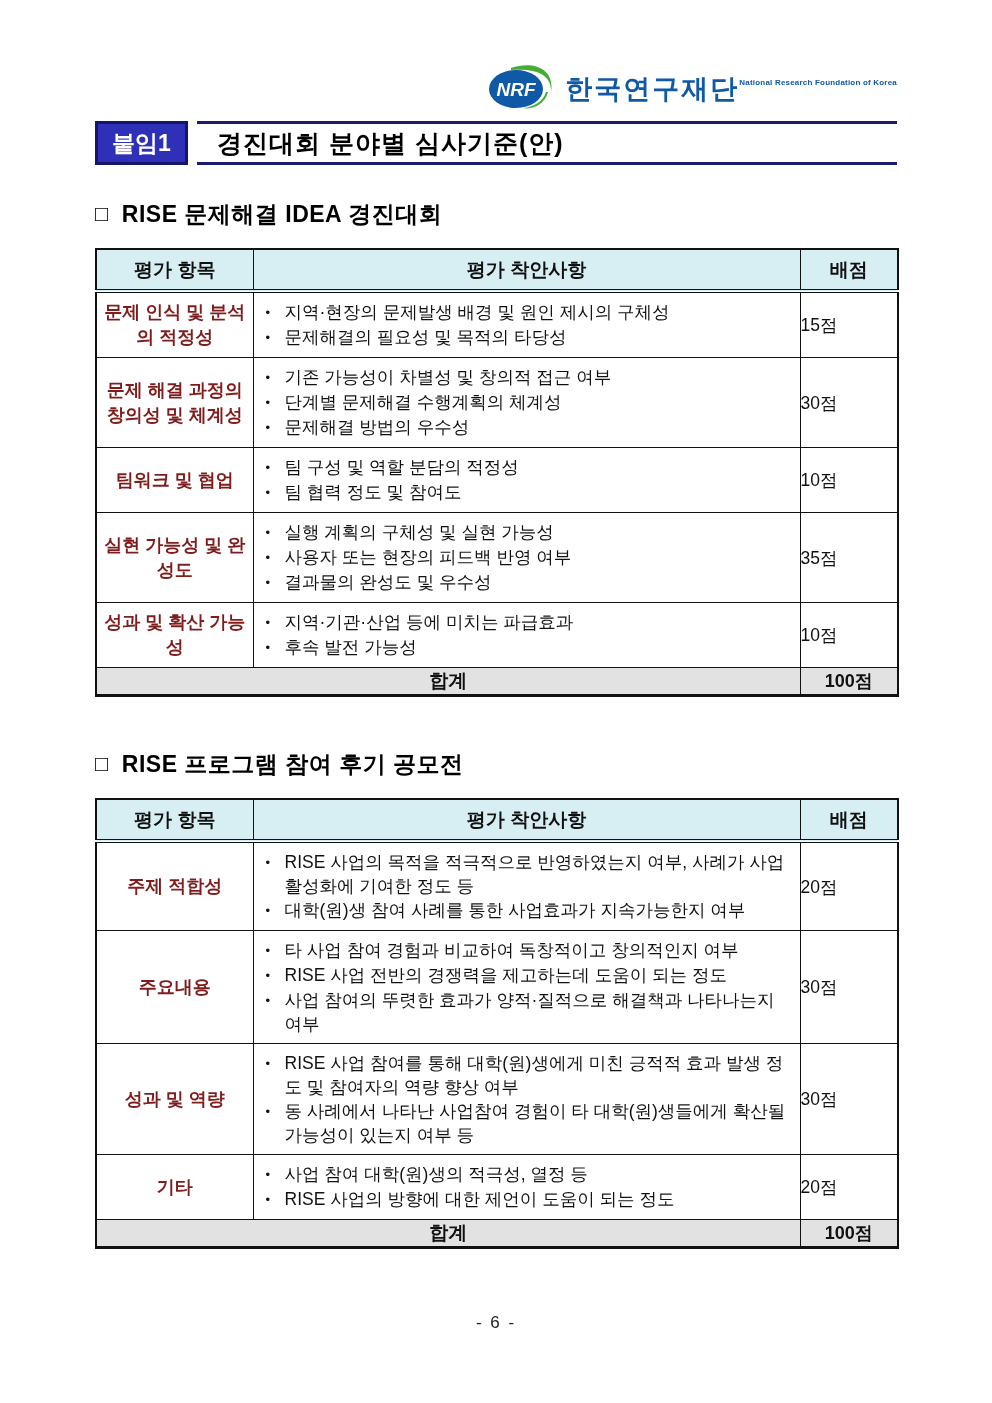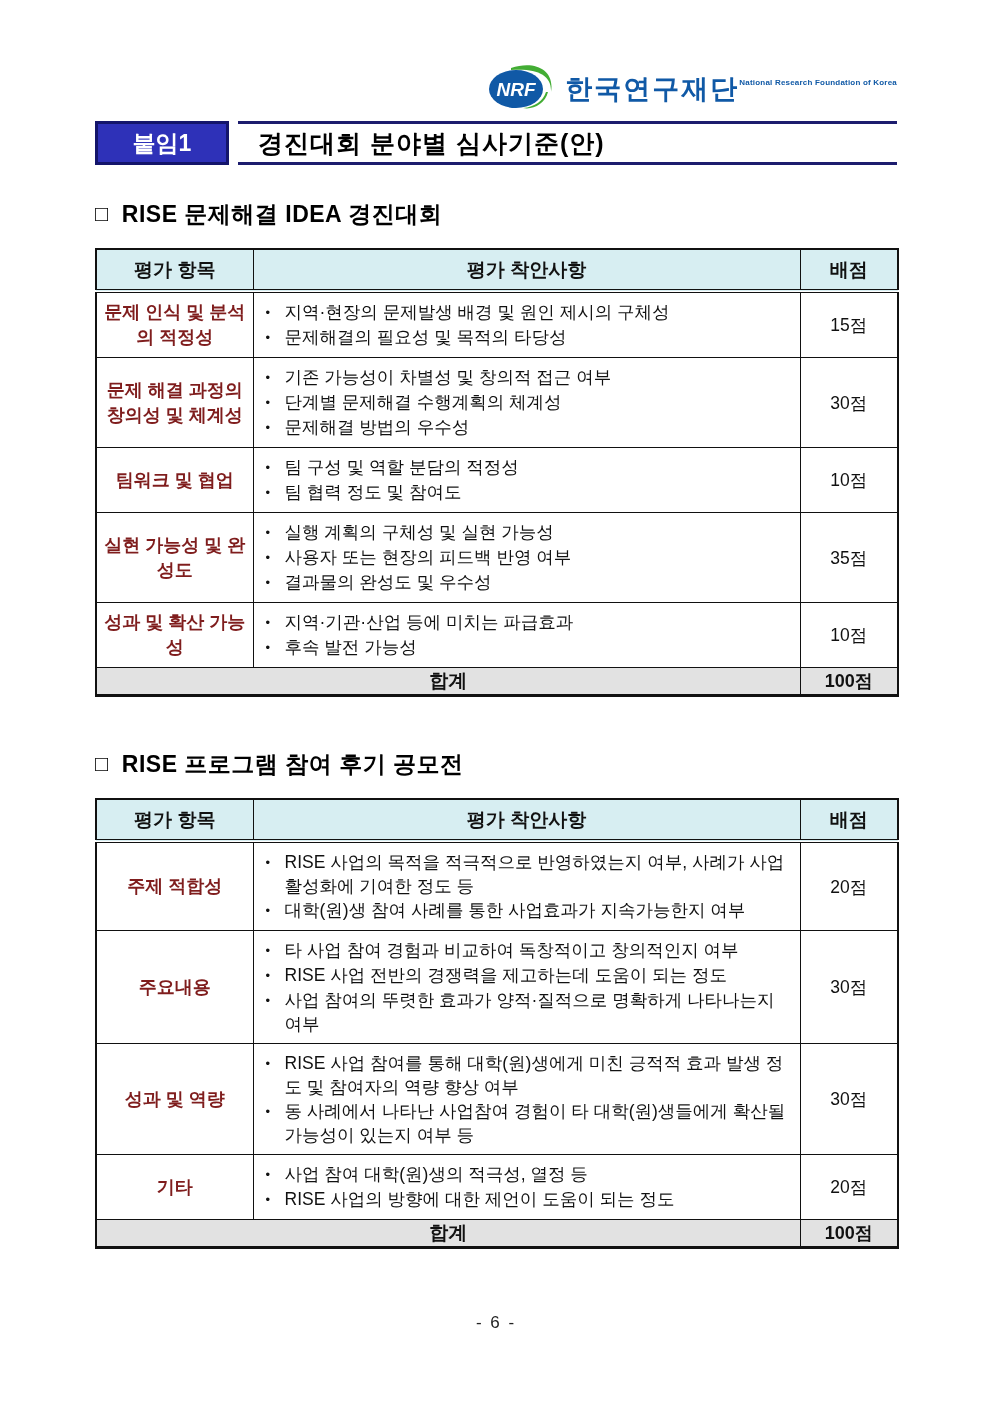--- a/index.html
+++ b/index.html
@@ -14,21 +14,21 @@
   
   .logo-row { display:flex; justify-content:flex-end; padding-top:62px; }
   .logo { display:flex; align-items:center; gap:8px;justify-content:space-between; }
   .logo-text { display:flex; flex-direction:row; line-height:1; }
   .logo-ko { color:#1059a6; font-weight:bold; font-size:27px; letter-spacing:2px; }
   .logo-en { color:#1059a6; font-weight:bold; font-size:8px; margin-top:3px; letter-spacing:.2px; }
 
   
   .banner { display:flex; align-items:stretch; margin-top:5px; height:44px; }
   .badge {
-    width:134px; background:#2e31b8; border:3px solid #14156b;
+    width:93px; background:#2e31b8; border:3px solid #14156b;
     color:#fff; font-weight:bold; font-size:23px;
     display:flex; align-items:center; justify-content:center; flex:none;
   }
   .title-box {
     flex:1; margin-left:9px;
     border-top:3px solid #1c1c6e; border-bottom:3px solid #1c1c6e;
     display:flex; align-items:center; padding-left:20px;
     font-size:25px; font-weight:bold; letter-spacing:1px; color:#000;
   }
 
@@ -53,21 +53,21 @@
     font-size:19px; font-weight:bold; text-align:center;
     border-bottom:4px double #111;
   }
   td.item {
     font-weight:bold; text-align:center; vertical-align:middle;
     font-size:18px; line-height:1.38; padding:4px 6px; color:#7f1d1d;
   }
   td.crit { vertical-align:middle; padding:7px 8px 7px 12px; }
   .crit-line { display:flex; font-size:17.5px; line-height:24px; }
   .crit-line .dot { flex:none; width:19px; font-size:13px; padding-top:1px; }
-  td.score { text-align:center; vertical-align:middle; font-size:17.5px;border-radius:6px; }
+  td.score { vertical-align:middle; font-size:17.5px;border-radius:6px; }
   tr.total td { background:#e2e2e2; height:26px; font-weight:bold; text-align:center; vertical-align:middle; }
   tr.total .t-label { font-size:19px; }
   tr.total .t-score { font-size:18px; }
 
   .rh60{height:60px} .rh85{height:85px} .rh58{height:58px} .rh79{height:79px}
   .rh77{height:77px} .rh97{height:97px} .rh107{height:107px}
 
   
   .footer {
     position:absolute; left:0; bottom:70px; width:100%;
@@ -244,21 +244,21 @@
           <div class="crit-line">
               <span class="dot">•</span>
               <span>타 사업 참여 경험과 비교하여 독창적이고 창의적인지 여부</span>
             </div>
           <div class="crit-line">
               <span class="dot">•</span>
               <span>RISE 사업 전반의 경쟁력을 제고하는데 도움이 되는 정도</span>
             </div>
           <div class="crit-line">
               <span class="dot">•</span>
-              <span>사업 참여의 뚜렷한 효과가 양적·질적으로 명확하게 나타나는지 여부</span>
+              <span>사업 참여의 뚜렷한 효과가 양적·질적으로 해결책과 나타나는지 여부</span>
             </div>
         </td>
         <td class="score">30점</td>
       </tr>
       <tr class="rh107">
         <td class="item">성과 및 역량</td>
         <td class="crit">
           <div class="crit-line">
               <span class="dot">•</span>
               <span>RISE 사업 참여를 통해 대학(원)생에게 미친 긍적적 효과 발생 정도 및 참여자의 역량 향상 여부</span>

